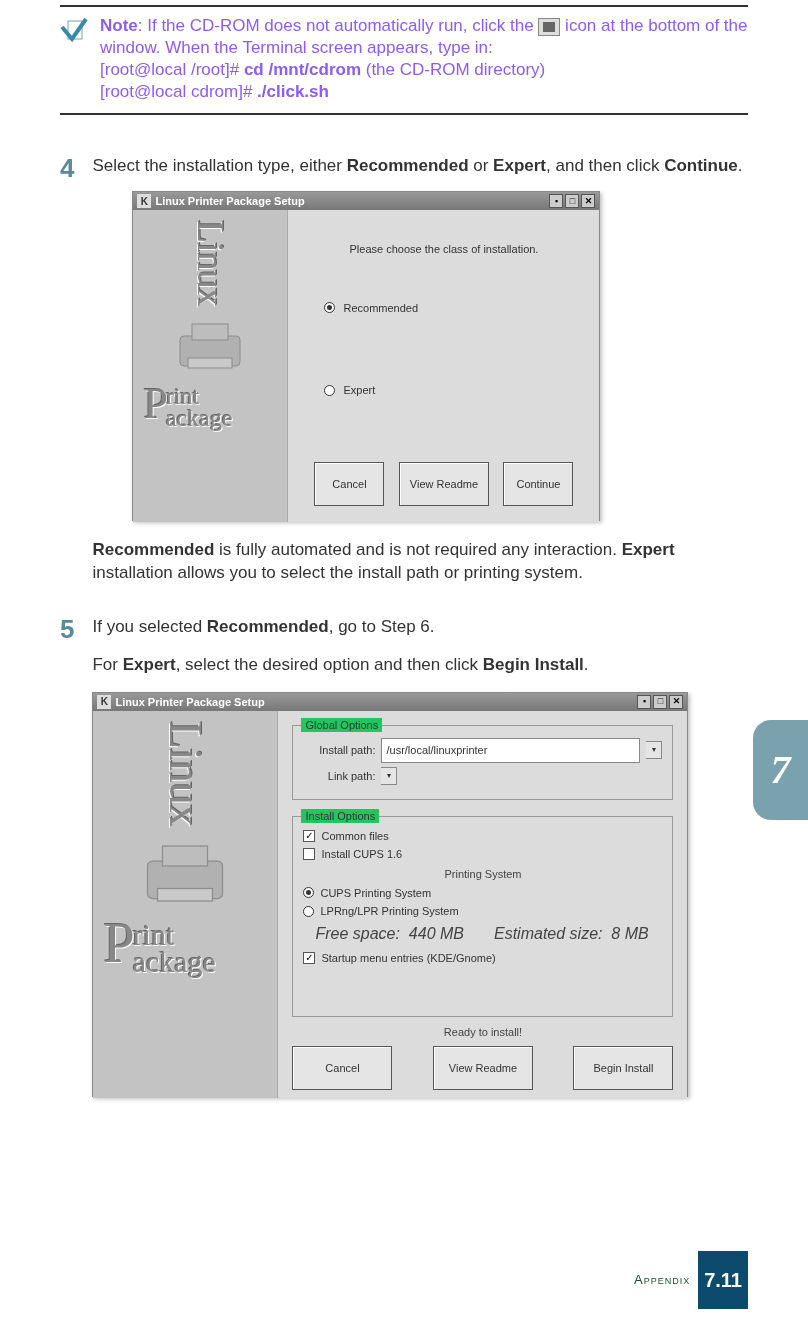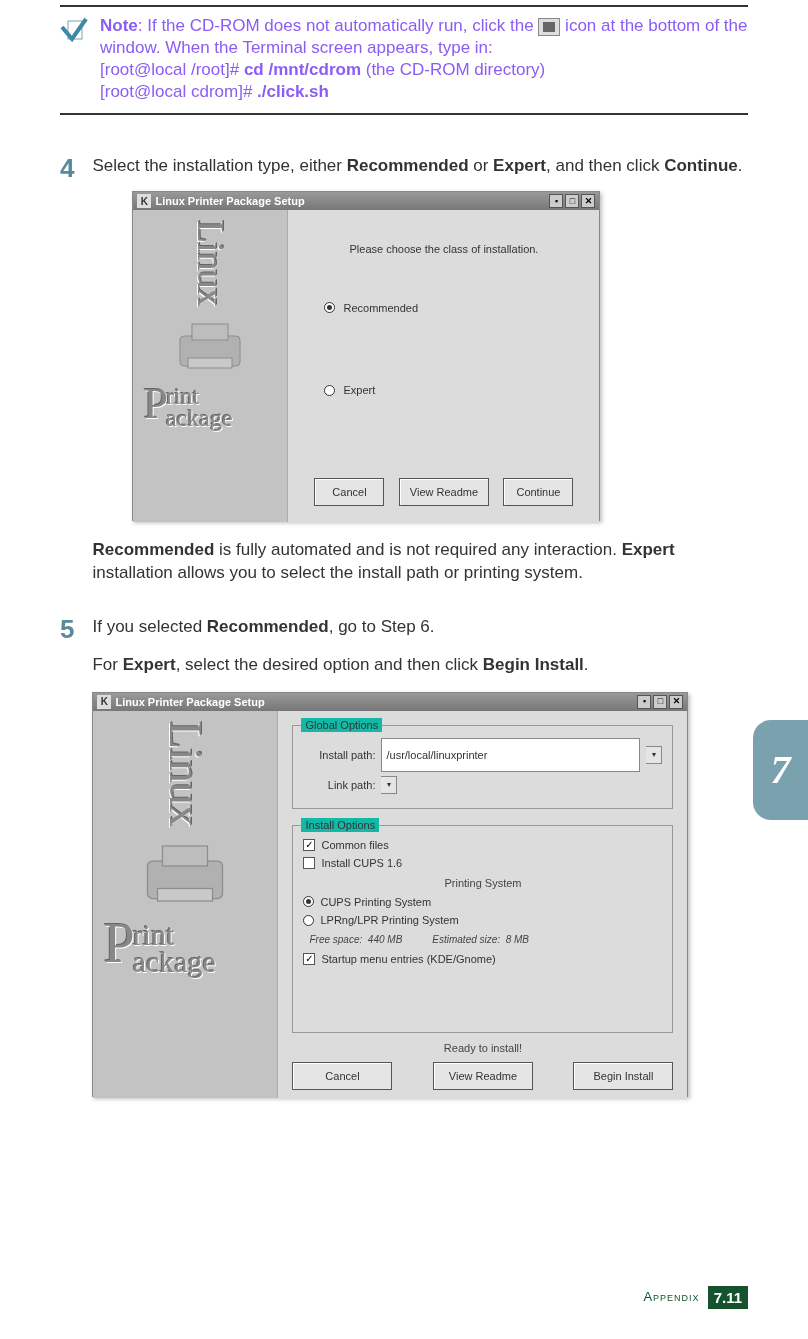--- a/index.html
+++ b/index.html
@@ -143,47 +143,47 @@
     flex-direction: column;
   }
   .prompt { text-align: center; font-size: 11px; margin: 20px 0 30px 0; }
   .radio-row { display: flex; align-items: center; gap: 8px; margin: 14px 0 14px 20px; font-size: 11px; }
   .radio-dot { width: 11px; height: 11px; border-radius: 50%; border: 1px solid #333; background: #fff; position: relative; }
   .radio-dot.sel::after { content:""; position:absolute; left:2px; top:2px; width:5px; height:5px; border-radius:50%; background:#333; }
   .btn-row { margin-top: auto; display: flex; justify-content: space-between; padding: 10px 10px 6px 10px; }
   .btn {
     border: 1px solid #555;
     background: #e5e5e5;
-    padding: 6px 10px;
+    padding: 14px 10px;
     font-size: 11px;
     min-width: 70px;
     text-align: center;
     box-shadow: 1px 1px 0 #fff inset;
   }
   .fieldset {
     border: 1px solid #999;
     margin: 8px 4px;
     padding: 8px 10px 10px 10px;
     position: relative;
   }
   .fieldset .legend {
     position: absolute;
     top: -8px; left: 8px;
-    background: #14b8a6;
+    background: #22c55e;
     padding: 0 4px;
     font-size: 11px;
   }
   .field-row { display: flex; align-items: center; gap: 6px; margin: 4px 0; font-size: 11px; }
   .field-row label { width: 72px; text-align: right; }
   .combo {
     flex: 1;
     display: flex;
     border: 1px solid #888;
     background: #fff;
-    height: 34px;
+    height: 25px;
     align-items: center;
     padding: 0 4px;
     font-size: 11px;
   }
   .combo-arrow {
     width: 16px; height: 18px;
     border: 1px solid #888;
     border-left: none;
     background: #e5e5e5;
     display: flex; align-items: center; justify-content: center;
@@ -191,21 +191,21 @@
   }
   .check-row { display: flex; align-items: center; gap: 6px; margin: 4px 0; font-size: 11px; }
   .checkbox {
     width: 12px; height: 12px;
     border: 1px solid #555;
     background: #fff;
     display: flex; align-items: center; justify-content: center;
     font-size: 10px; line-height: 1; color: #000;
   }
   .sub-head { text-align: center; font-size: 11px; margin: 6px 0 4px 0; color:#444; }
-  .info-row { display: flex; gap: 30px; font-size: 10px; margin: 6px 6px; font-style: italic; color:#444; }
+  .info-row { display: flex; gap: 30px; font-size: 16px; margin: 6px 12px; font-style: italic; color:#444; }
   .ready { text-align: center; font-size: 11px; color: #444; }
   .chapter-tab {
     position: absolute;
     right: 0;
     top: 720px;
     width: 55px;
     height: 100px;
     background: #7aa1ae;
     border-top-left-radius: 18px;
     border-bottom-left-radius: 18px;
@@ -226,24 +226,24 @@
     align-items: center;
     gap: 8px;
   }
   .footer-label {
     font-size: 13px;
     letter-spacing: 1px;
     font-variant: small-caps;
     color: #14532d;
   }
   .page-num-box {
-    background: #14532d;
+    background: #0c4a6e;
     color: #fff;
-    padding: 2px 6px;
-    font-size: 15px;
+    padding: 16px 6px;
+    font-size: 20px;
     font-weight: bold;
   }
   .page-num-box .dot { color: #fff; }
   .win1 { width: 468px; height: 330px; }
   .win2 { width: 596px; height: 405px; margin-left: 0px; }
   .win2 .sidebar { width: 185px; }
   .win2 .linux-text { font-size: 46px; }
   .win2 .pp-text { font-size: 30px; }
   .win2 .pp-text .big { font-size: 56px; }
   .step5-text > p { margin-bottom: 16px; }

